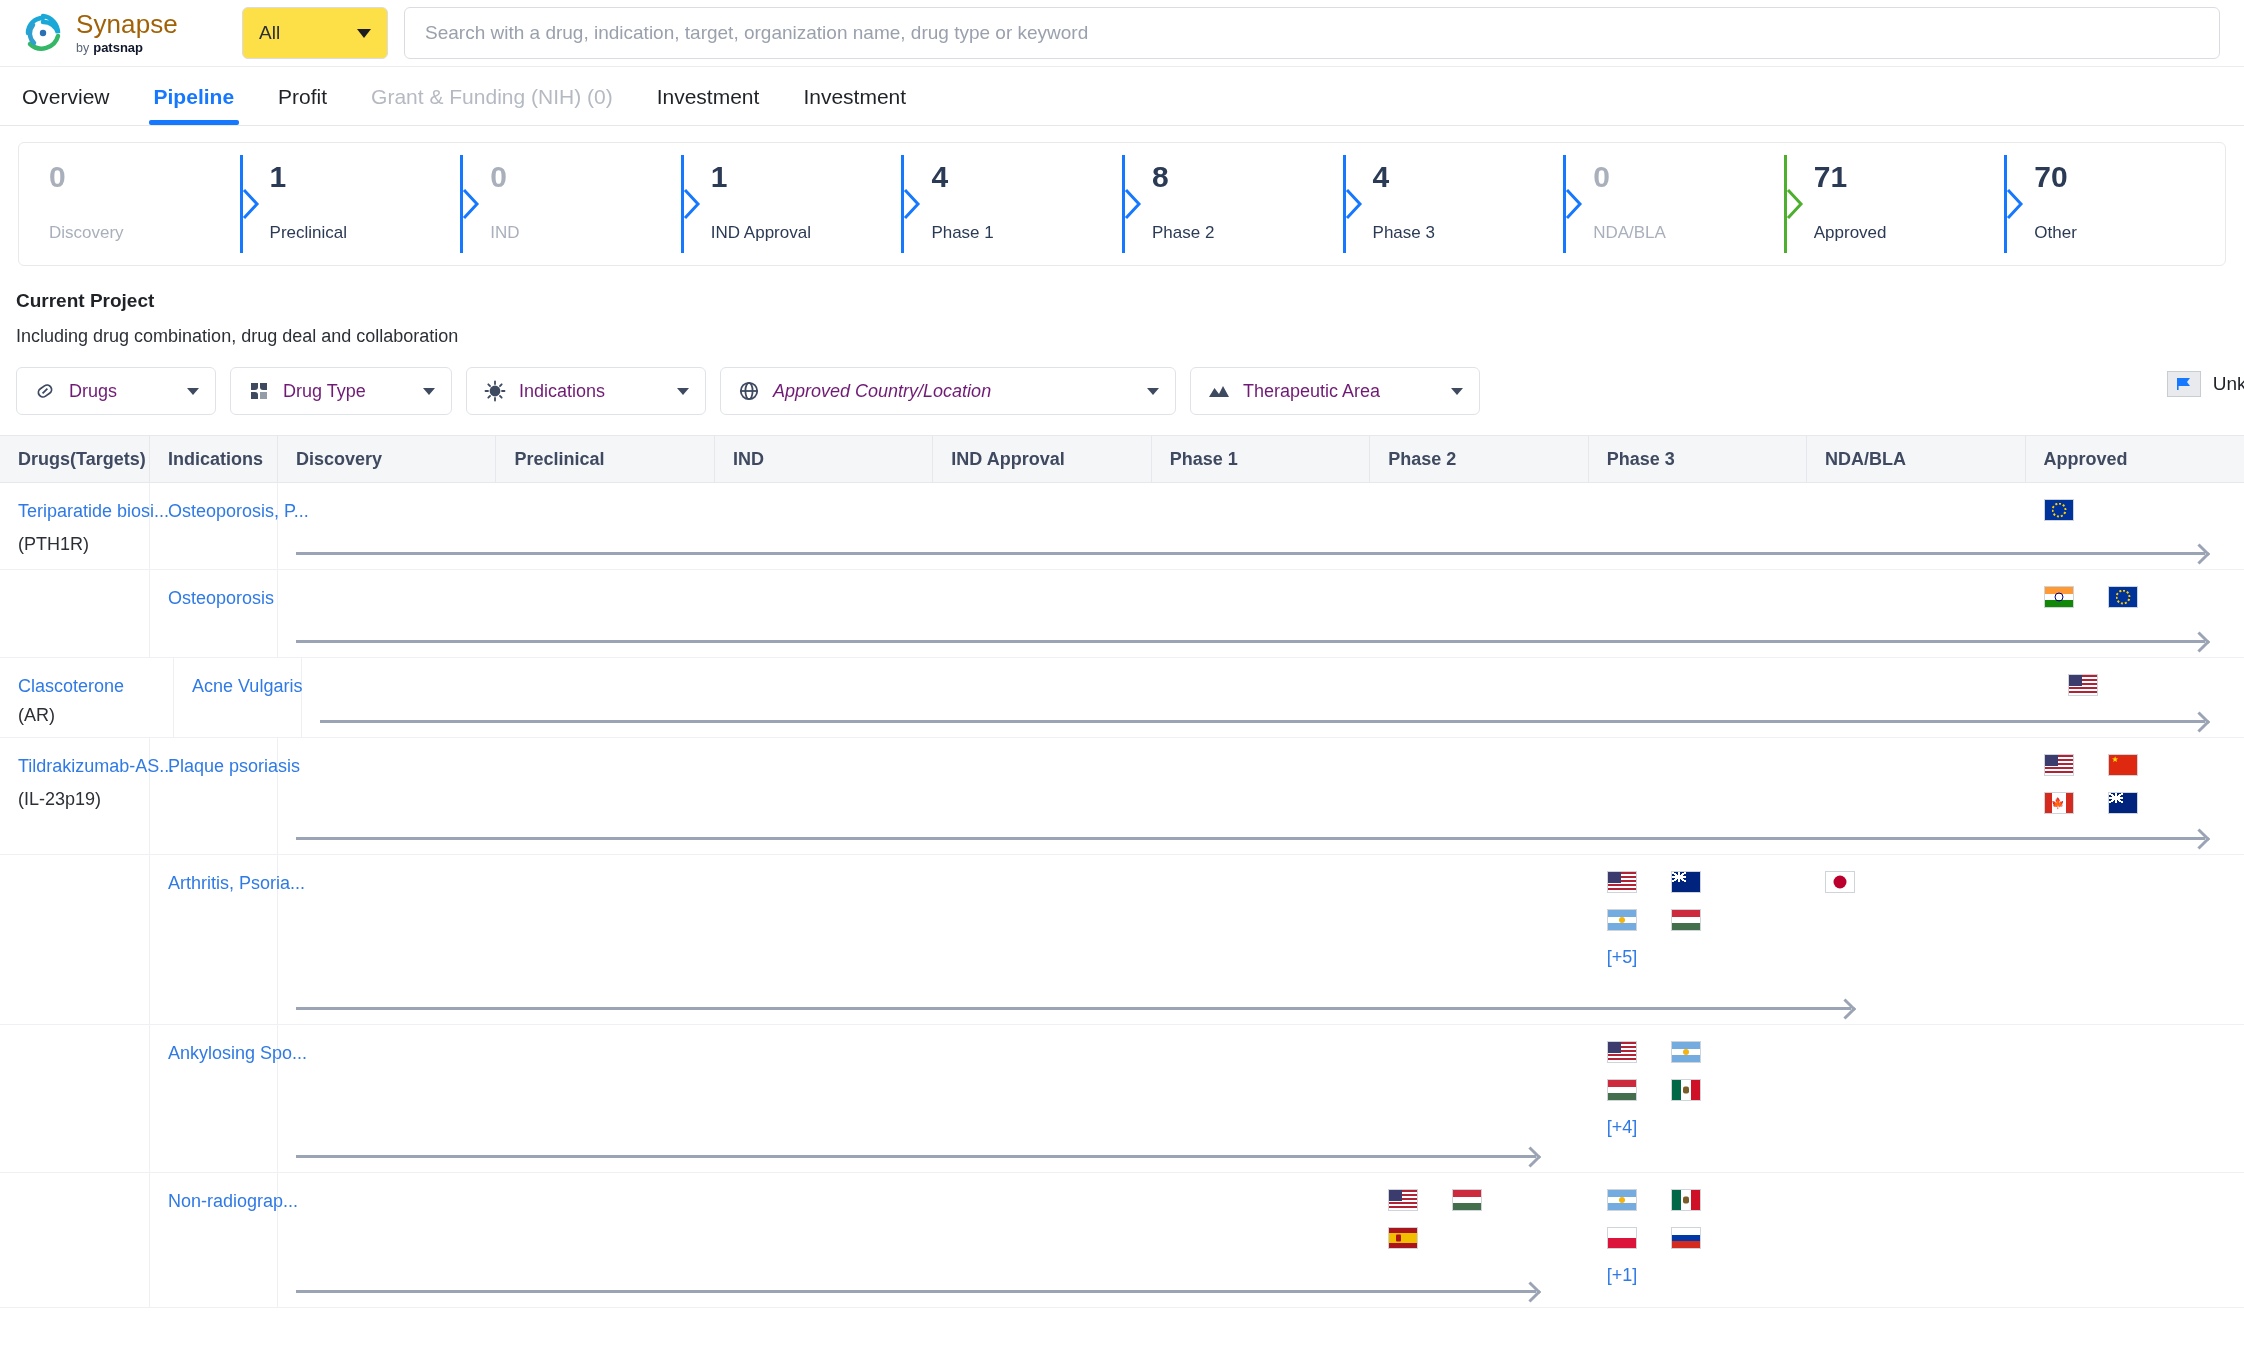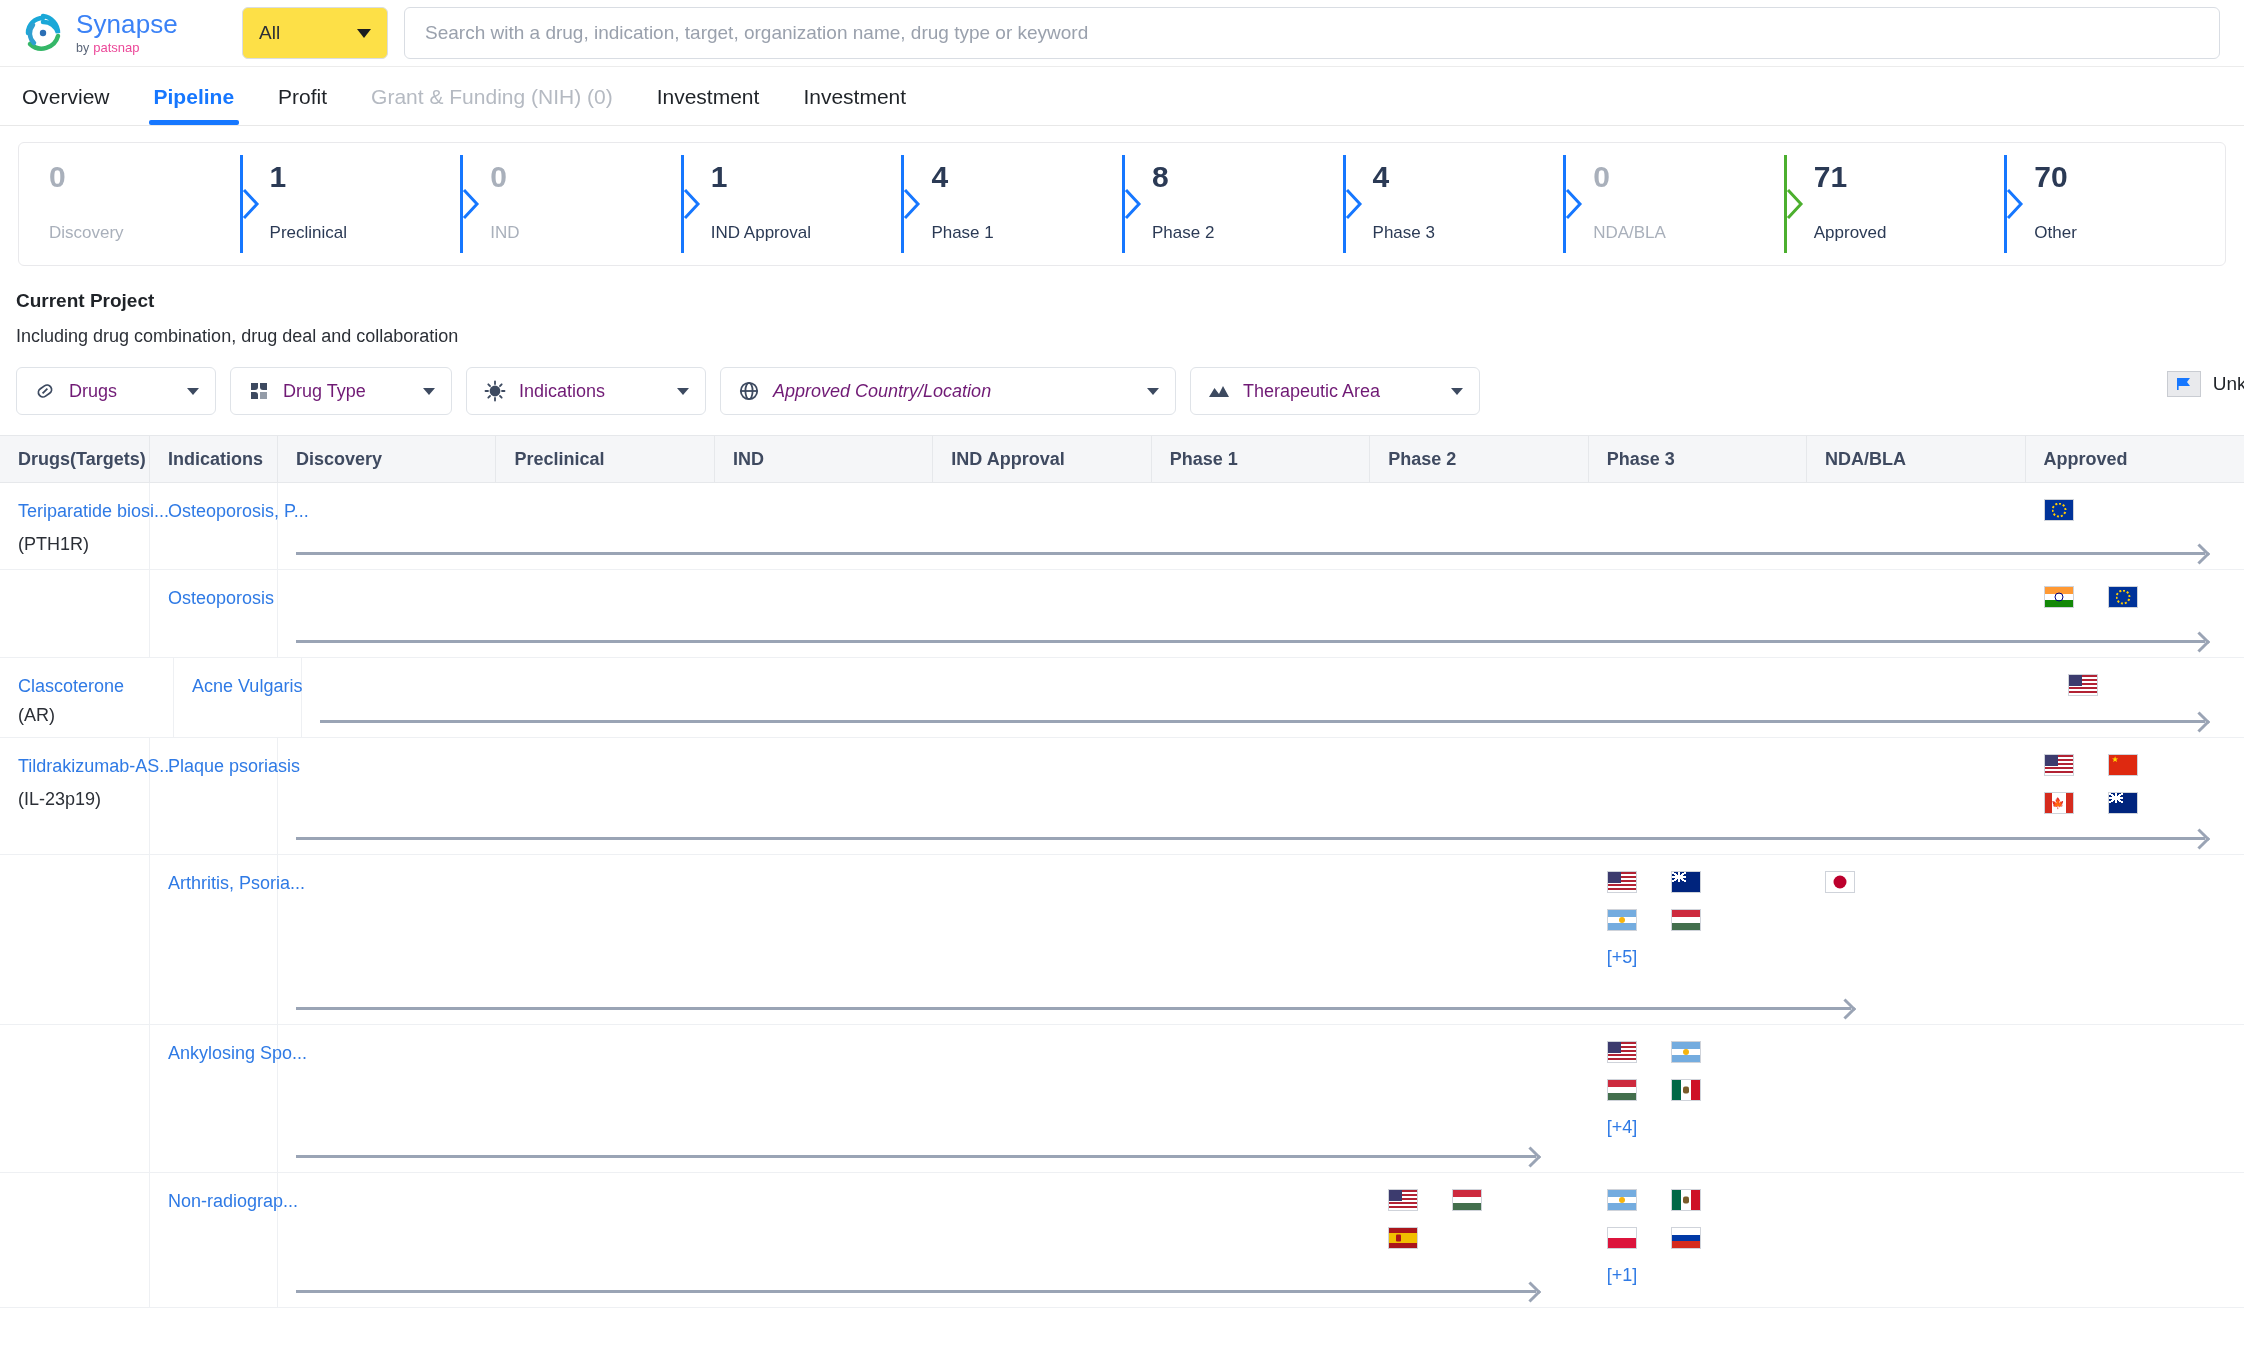--- a/index.html
+++ b/index.html
@@ -14,23 +14,23 @@
   
   .topbar {
     height: 66px; width: 100%;
     display: flex; align-items: center;
     padding: 0 0 0 22px;
     background: #fff;
   }
   .brand { display: flex; align-items: center; gap: 12px; width: 212px; flex: 0 0 212px; }
   .brand-mark { width: 42px; height: 42px; flex: 0 0 42px; position: relative; }
   .brand-text { display: flex; flex-direction: column; line-height: 1; }
-  .brand-name { font-size: 26px; color: #3b82f6; letter-spacing: .1px; }
+  .brand-name { font-size: 26px; color: #a16207; letter-spacing: .1px; }
   .brand-sub { font-size: 12.5px; color: #5a6578; margin-top: 4px; display: flex; gap: 4px; align-items: baseline; }
-  .brand-sub b { color: #ec4899; font-weight: 400; font-size: 13px; }
+  .brand-sub b { color: #0f172a; font-weight: 700; font-size: 13px; }
 
   .scope-select {
     width: 146px; height: 52px; flex: 0 0 146px;
     border: 1px solid #d9dde3; border-radius: 6px;
     display: flex; align-items: center; justify-content: space-between;
     padding: 0 16px; font-size: 19px; color: #2b2f36; background: #fde047;
     margin-left: 8px;
   }
   .caret {
     width: 0; height: 0;

